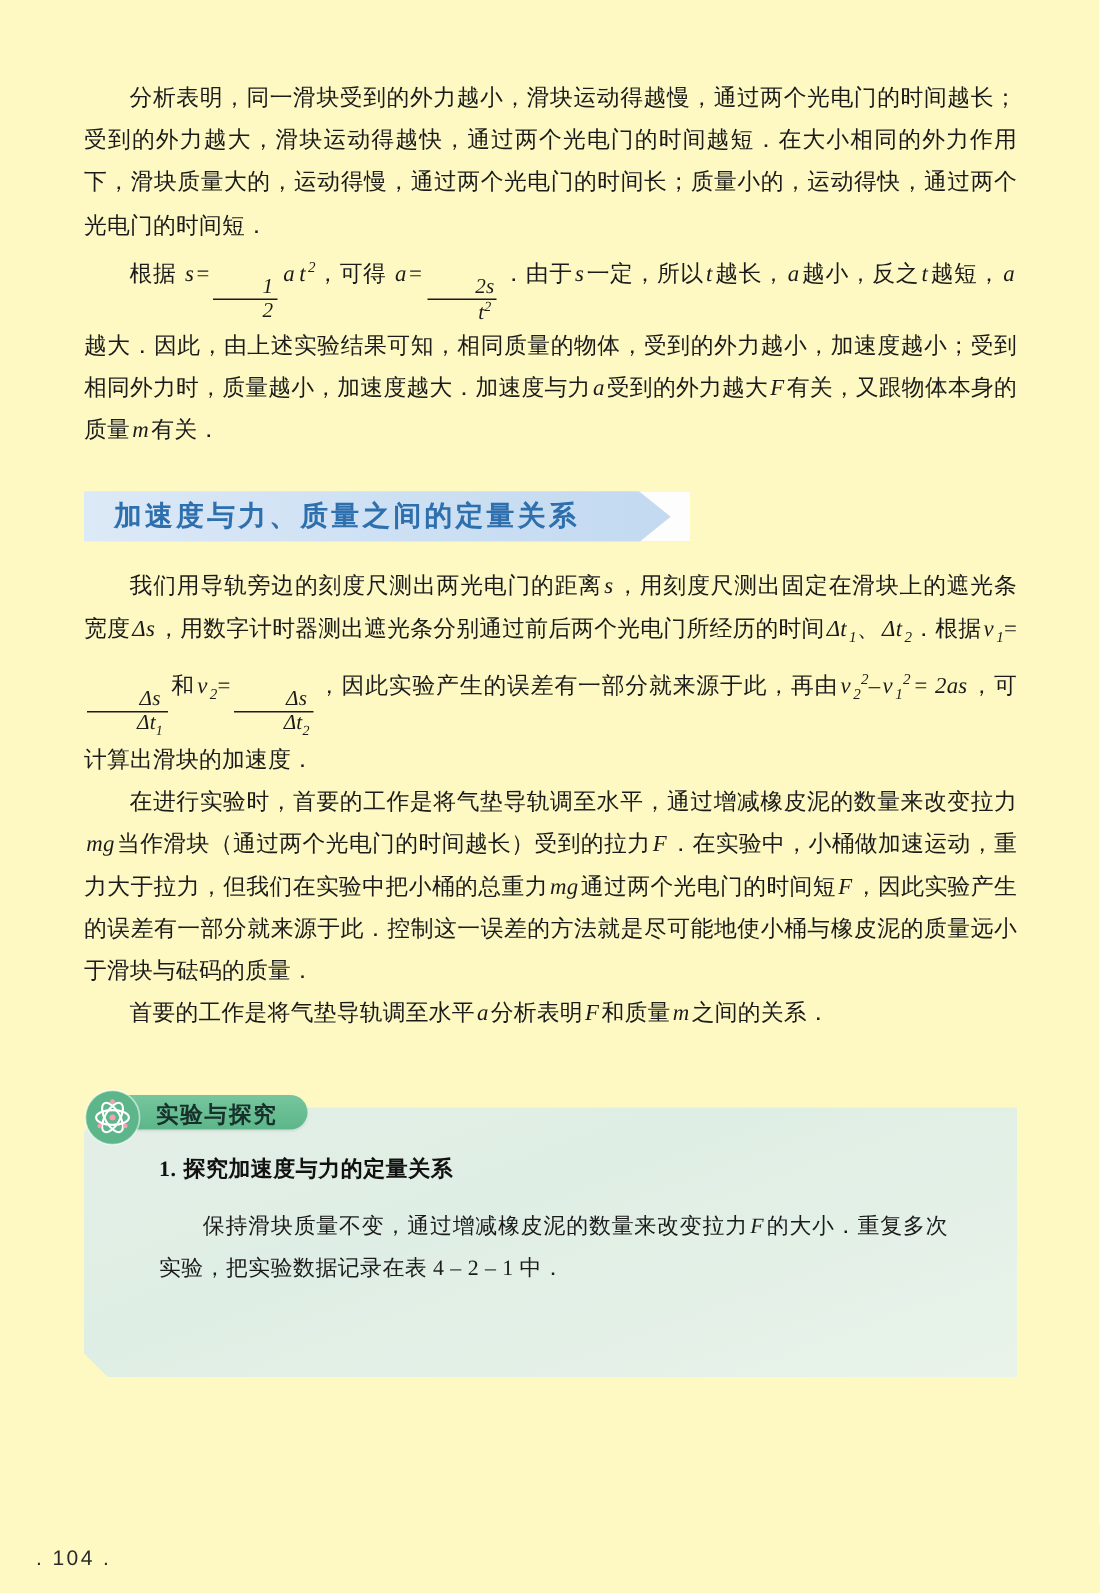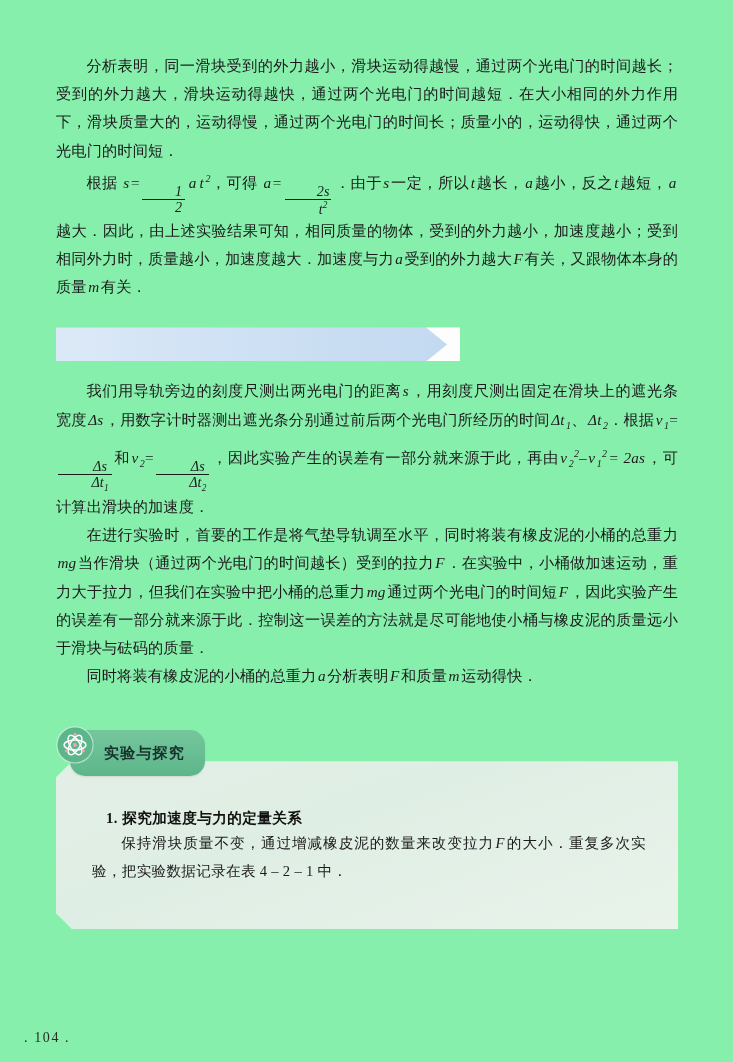--- a/index.html
+++ b/index.html
@@ -12,21 +12,21 @@
     height: 1062px;
     position: relative;
     font-family: "Liberation Serif", "DejaVu Serif", serif;
     color: #1a1a1a;
     overflow: hidden;
   }
 
   .page {
     position: absolute;
     inset: 0;
-    background: #86efac;
+    background: #fef9c3;
   }
 
   .content {
     position: absolute;
     left: 56px;
     top: 52px;
     width: 622px;
   }
 
   
@@ -101,22 +101,22 @@
 
   
   .exp-wrap {
     position: relative;
     margin-top: 40px;
   }
   .exp-badge {
     position: relative;
     z-index: 3;
     display: inline-flex;
-    align-items: center;
-    height: 46px;
+    align-items: flex-end;
+    height: 23px;
     padding: 0 20px 0 34px;
     margin-left: 14px;
     border-radius: 15px;
     background: linear-gradient(180deg, #76c69c 0%, #5cb68a 100%);
     box-shadow: 0 1px 2px rgba(0,0,0,0.10);
   }
   .exp-badge .badge-text {
     font-family: "Liberation Sans", "DejaVu Sans", sans-serif;
     font-weight: bold;
     font-size: 15px;
@@ -141,49 +141,49 @@
     clip-path: polygon(
         16px 0,
         100% 0,
         100% 100%,
         16px 100%,
         0 calc(100% - 16px),
         0 16px
     );
   }
   .exp-title {
-    margin: 16px 0 2px 0;
+    margin: 0 0 2px 0;
     font-family: "Liberation Sans", "DejaVu Sans", sans-serif;
     font-weight: bold;
     font-size: 14.6px;
     letter-spacing: 0.4px;
     color: #111;
     text-indent: 1.1em;
   }
   .exp-title .num { font-family: "Liberation Serif", serif; }
   p.exp-para {
-    margin: 2px;
+    margin: 16px;
     font-size: 14.6px;
     line-height: 27.5px;
     text-align: justify;
     text-justify: inter-ideograph;
     text-indent: 2em;
     letter-spacing: 0.3px;
     color: #1b1b1b;
   }
 
   
   .footer {
     position: absolute;
     left: 24px;
     bottom: 16px;
     font-size: 14px;
     letter-spacing: 1.6px;
     color: #2a2a2a;
-    font-family: Liberation Serif, serif;
+    font-family: Liberation Sans, sans-serif;
   }
 </style>
 </head>
 <body>
 
 <div class="page">
   <div class="content">
 
     <p class="para">分析表明，同一滑块受到的外力越小，滑块运动得越慢，通过两个光电门的时间越长；受到的外力越大，滑块运动得越快，通过两个光电门的时间越短．在大小相同的外力作用下，滑块质量大的，运动得慢，通过两个光电门的时间长；质量小的，运动得快，通过两个光电门的时间短．</p>
 
@@ -195,39 +195,40 @@
         </span><i class="v">a</i><i class="v">t</i><sup class="ex">2</sup><span>，可得</span>
       <i class="v">a</i><span>=</span><span class="frac">
           <span class="num">2s</span>
           <span class="den"><span>t</span><sup class="ex">2</sup></span>
         </span><span>．由于</span><i class="v">s</i><span>一定，所以</span><i class="v">t</i><span>越长，</span><i class="v">a</i><span>越小，反之</span><i class="v">t</i><span>越短，</span><i class="v">a</i><span>越大．因此，由上述实验结果可知，相同质量的物体，受到的外力越小，加速度越小；受到相同外力时，质量越小，加速度越大．加速度与力</span><i class="v">a</i><span>受到的外力越大</span><i class="v">F</i><span>有关，又跟物体本身的质量</span><i class="v">m</i><span>有关．</span>
     </p>
 
     <div class="section-head">
       <div class="bar"></div>
       <div class="notch"></div>
+      <div class="label">加速度与力、质量之间的定量关系</div>
     </div>
 
 
     <p class="para">
       <span>我们用导轨旁边的刻度尺测出两光电门的距离</span><i class="v">s</i><span>，用刻度尺测出固定在滑块上的遮光条宽度</span><i class="v">Δs</i><span>，用数字计时器测出遮光条分别通过前后两个光电门所经历的时间</span><i class="v">Δt</i><sub class="sb">1</sub><span>、</span><i class="v">Δt</i><sub class="sb">2</sub><span>．根据</span><i class="v">v</i><sub class="sb">1</sub><span>=</span><span class="frac">
           <span class="num">Δs</span>
           <span class="den"><span>Δt</span><sub class="sb">1</sub></span>
         </span><span>和</span><i class="v">v</i><sub class="sb">2</sub><span>=</span><span class="frac">
           <span class="num">Δs</span>
           <span class="den"><span>Δt</span><sub class="sb">2</sub></span>
         </span><span>，因此实验产生的误差有一部分就来源于此，再由</span><i class="v">v</i><sub class="sb">2</sub><sup class="ex">2</sup><span>–</span><i class="v">v</i><sub class="sb">1</sub><sup class="ex">2</sup><i class="v">= 2as</i><span>，可计算出滑块的加速度．</span>
     </p>
 
     <p class="para">
-      <span>在进行实验时，首要的工作是将气垫导轨调至水平，同时将装有橡皮泥的小桶的总重力</span><i class="v">mg</i><span>当作滑块（通过两个光电门的时间越长）受到的拉力</span><i class="v">F</i><span>．在实验中，小桶做加速运动，重力大于拉力，但我们在实验中把小桶的总重力</span><i class="v">mg</i><span>通过两个光电门的时间短</span><i class="v">F</i><span>，因此实验产生的误差有一部分就来源于此．控制这一误差的方法就是尽可能地使小桶与橡皮泥的质量远小于滑块与砝码的质量．</span>
-    </p>
-
-    <p class="para">
-      <span>同时将装有橡皮泥的小桶的总重力</span><i class="v">a</i><span>分析表明</span><i class="v">F</i><span>和质量</span><i class="v">m</i><span>运动得快．</span>
+      <span>在进行实验时，首要的工作是将气垫导轨调至水平，通过增减橡皮泥的数量来改变拉力</span><i class="v">mg</i><span>当作滑块（通过两个光电门的时间越长）受到的拉力</span><i class="v">F</i><span>．在实验中，小桶做加速运动，重力大于拉力，但我们在实验中把小桶的总重力</span><i class="v">mg</i><span>通过两个光电门的时间短</span><i class="v">F</i><span>，因此实验产生的误差有一部分就来源于此．控制这一误差的方法就是尽可能地使小桶与橡皮泥的质量远小于滑块与砝码的质量．</span>
+    </p>
+
+    <p class="para">
+      <span>首要的工作是将气垫导轨调至水平</span><i class="v">a</i><span>分析表明</span><i class="v">F</i><span>和质量</span><i class="v">m</i><span>之间的关系．</span>
     </p>
 
     <div class="exp-wrap">
 
       <div class="exp-badge">
         <svg class="atom-icon" viewBox="0 0 40 40">
           <circle cx="20" cy="20" r="19" fill="#5cb68a"></circle>
           <circle cx="20" cy="20" r="19" fill="none" stroke="#ffffff" stroke-width="1.2" opacity="0.55"></circle>
           <g fill="none" stroke="#ffffff" stroke-width="1.5">
             <ellipse cx="20" cy="20" rx="11.5" ry="5.2" transform="rotate(0 20 20)"></ellipse>

